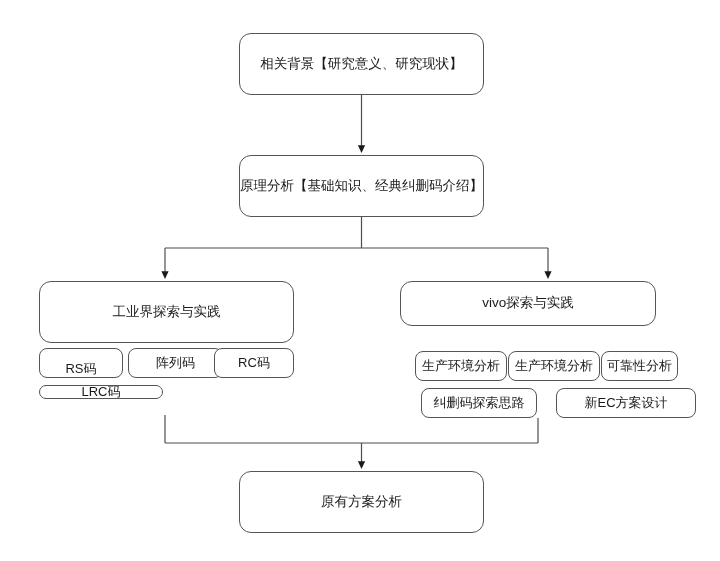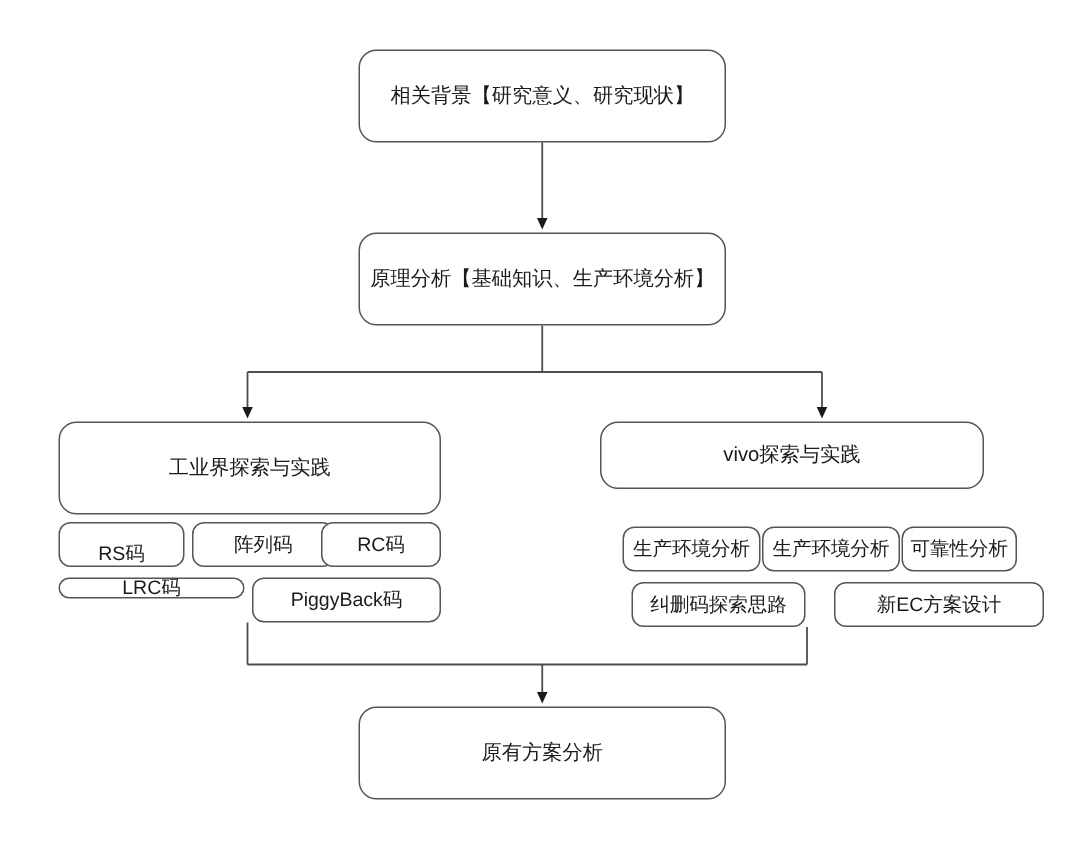--- a/index.html
+++ b/index.html
@@ -102,21 +102,21 @@
     <path d="M165,443 L538,443" fill="none" stroke="#4d4d4d" stroke-width="1.2"></path>
 
     <path d="M361.5,443 L361.5,465" fill="none" stroke="#4d4d4d" stroke-width="1.2" marker-end="url(#arrowhead)"></path>
   </svg>
 
   <div class="node big n-background">
     <span class="label">相关背景【研究意义、研究现状】</span>
   </div>
 
   <div class="node big n-principle">
-    <span class="label">原理分析【基础知识、生产环境分析】</span>
+    <span class="label">原理分析【基础知识、经典纠删码介绍】</span>
   </div>
 
   <div class="node big n-industry">
     <span class="label">工业界探索与实践</span>
   </div>
 
   <div class="node big n-vivo">
     <span class="label">vivo探索与实践</span>
   </div>
 
@@ -124,23 +124,20 @@
     <span class="label">RS码</span>
   </div>
   <div class="node small n-array">
     <span class="label">阵列码</span>
   </div>
   <div class="node small n-rc">
     <span class="label">RC码</span>
   </div>
   <div class="node small n-lrc">
     <span class="label">LRC码</span>
-  </div>
-  <div class="node small n-piggyback">
-    <span class="label">PiggyBack码</span>
   </div>
 
   <div class="node small n-existing">
     <span class="label">生产环境分析</span>
   </div>
   <div class="node small n-production">
     <span class="label">生产环境分析</span>
   </div>
   <div class="node small n-ecidea">
     <span class="label">纠删码探索思路</span>

